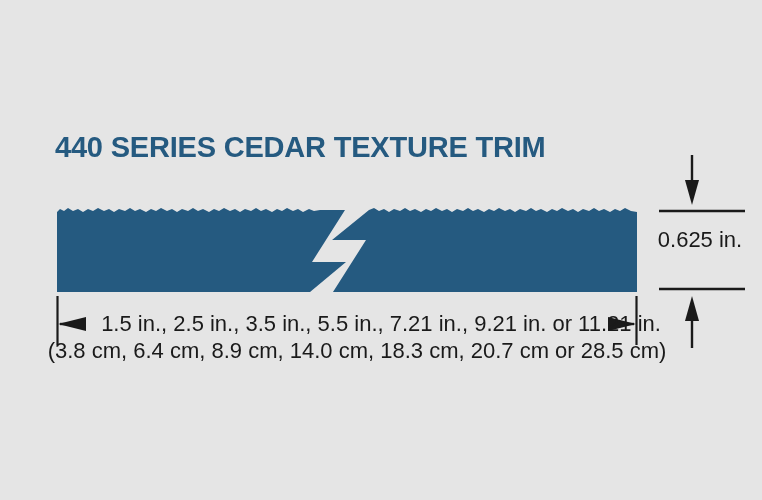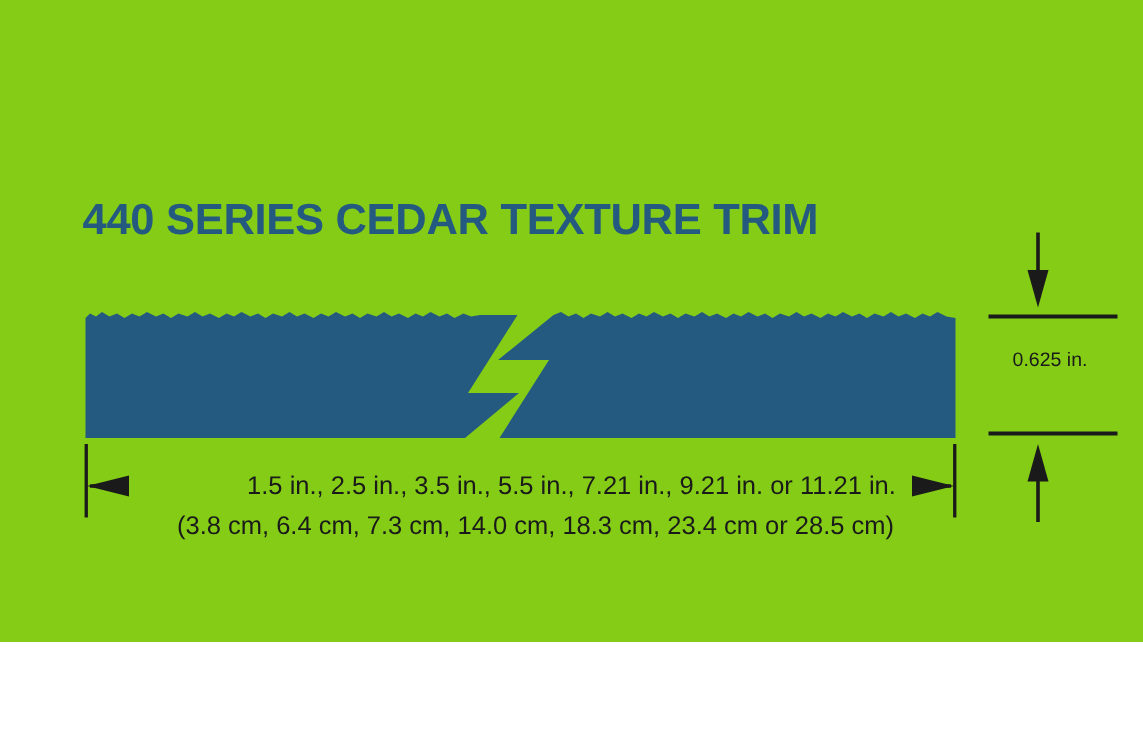--- a/index.html
+++ b/index.html
@@ -8,22 +8,22 @@
     padding: 0;
     background: #ffffff;
   }
   body {
     font-family: "Liberation Sans", sans-serif;
     -webkit-font-smoothing: antialiased;
   }
   #spec-sheet {
     position: relative;
     width: 762px;
-    height: 428px;
-    background: #84cc16;
+    height: 500px;
+    background: #e5e5e5;
     overflow: hidden;
   }
 
   
   .product-title {
     position: absolute;
     left: 55px;
     top: 130px;
     margin: 0;
     font-family: "Liberation Sans", sans-serif;
@@ -41,21 +41,21 @@
     left: 0;
     top: 0;
     width: 762px;
     height: 500px;
   }
 
   
   .dim-text {
     position: absolute;
     font-family: "Liberation Sans", sans-serif;
-    font-size: 17px;
+    font-size: 22px;
     line-height: 23px;
     color: #1a1a1a;
     white-space: nowrap;
   }
 
   #width-dim-line1 {
     left: 381px;
     top: 312px;
     transform: translateX(-50%);
   }
@@ -68,21 +68,21 @@
   .thickness-block {
     position: absolute;
     left: 700px;
     top: 228px;
     transform: translateX(-50%);
     text-align: center;
   }
   .thickness-block .dim-line {
     display: block;
     font-family: "Liberation Sans", sans-serif;
-    font-size: 13px;
+    font-size: 22px;
     line-height: 24px;
     color: #1a1a1a;
     white-space: nowrap;
   }
 </style>
 </head>
 <body>
 
 <div id="spec-sheet">
 
@@ -155,19 +155,19 @@
 
       <line x1="659" y1="289" x2="745" y2="289" stroke="#1a1a1a" stroke-width="2.6"></line>
 
       <polygon fill="#1a1a1a" points="692,296 685,321 699,321"></polygon>
       <line x1="692" y1="311" x2="692" y2="348" stroke="#1a1a1a" stroke-width="2.4"></line>
     </g>
 
   </svg>
 
   <div class="dim-text" id="width-dim-line1">1.5 in., 2.5 in., 3.5 in., 5.5 in., 7.21 in., 9.21 in. or 11.21 in.</div>
-  <div class="dim-text" id="width-dim-line2">(3.8 cm, 6.4 cm, 7.3 cm, 14.0 cm, 18.3 cm, 23.4 cm or 28.5 cm)</div>
+  <div class="dim-text" id="width-dim-line2">(3.8 cm, 6.4 cm, 8.9 cm, 14.0 cm, 18.3 cm, 20.7 cm or 28.5 cm)</div>
 
   <div class="thickness-block">
     <span class="dim-line">0.625 in.</span>
   </div>
 
 </div>
 
 </body></html>

